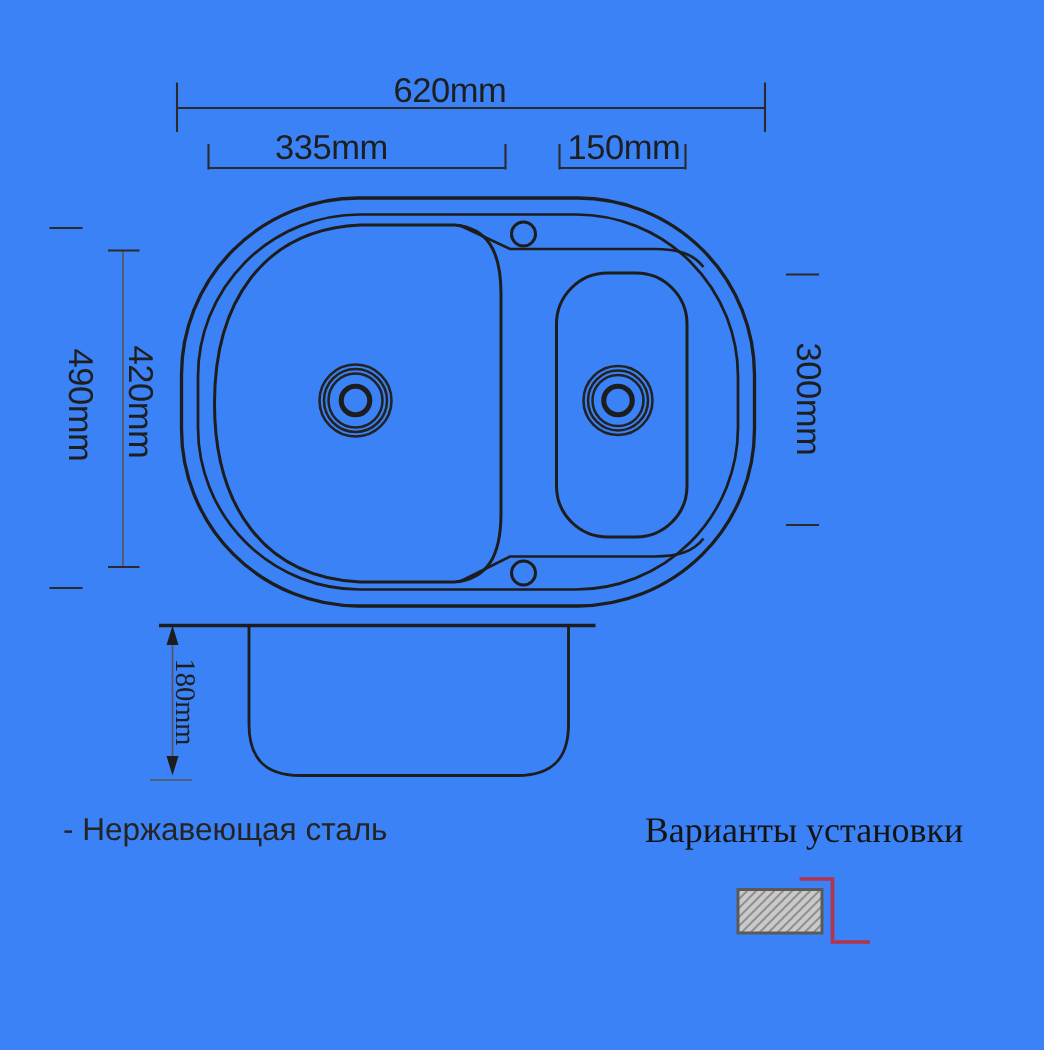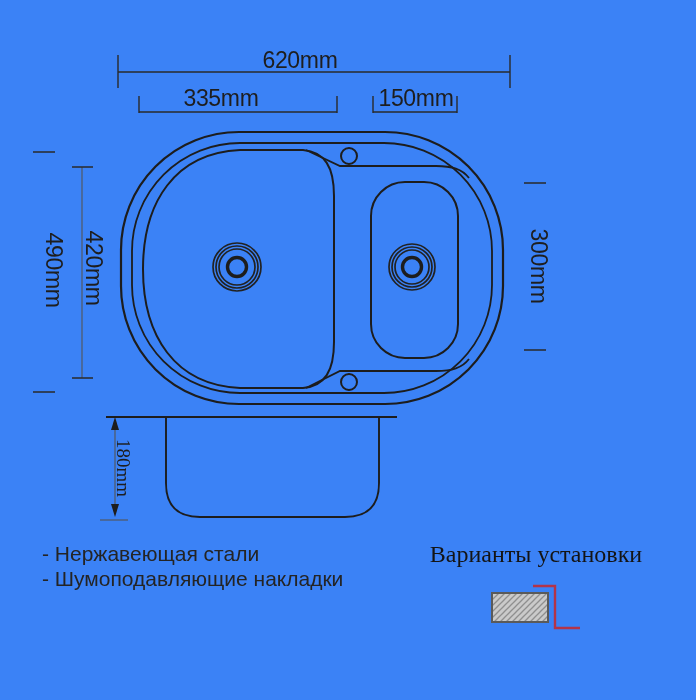--- a/index.html
+++ b/index.html
@@ -107,19 +107,18 @@
       <text class="t-serif-dim" transform="translate(117,468) rotate(90)" text-anchor="middle">180mm</text>
     </g>
 
     <g>
       <path d="M533,586 H555 V628 H580" fill="none" stroke-width="2.4" stroke="#b23449"></path>
       <rect x="492" y="593" width="56" height="29" fill="url(#hatch)" stroke-width="2" stroke="#5a5a5a"></rect>
     </g>
   </svg>
 
   <div class="features">
-    <div>- Нержавеющая стали</div>
-    <div>- Шумоподавляющие накладки</div>
+    <div>- Нержавеющая сталь</div>
   </div>
 
   <div class="install-title">Варианты установки</div>
 
 </div>
 
 </body></html>

